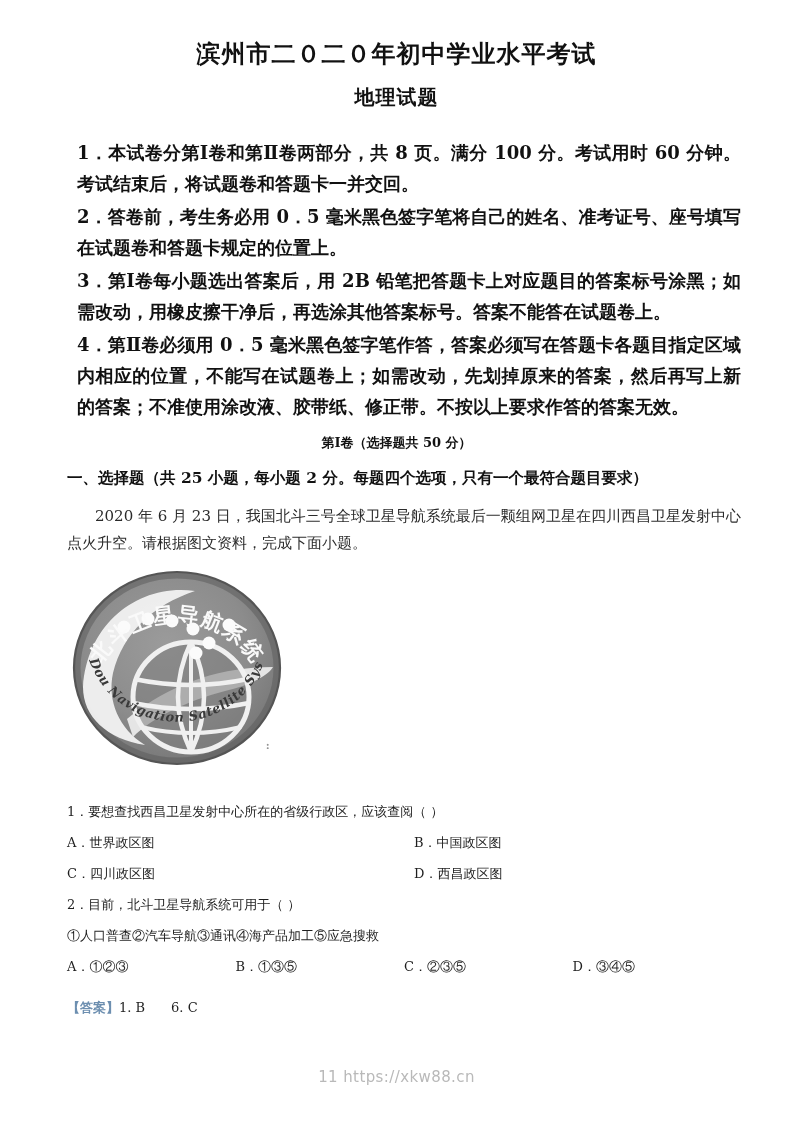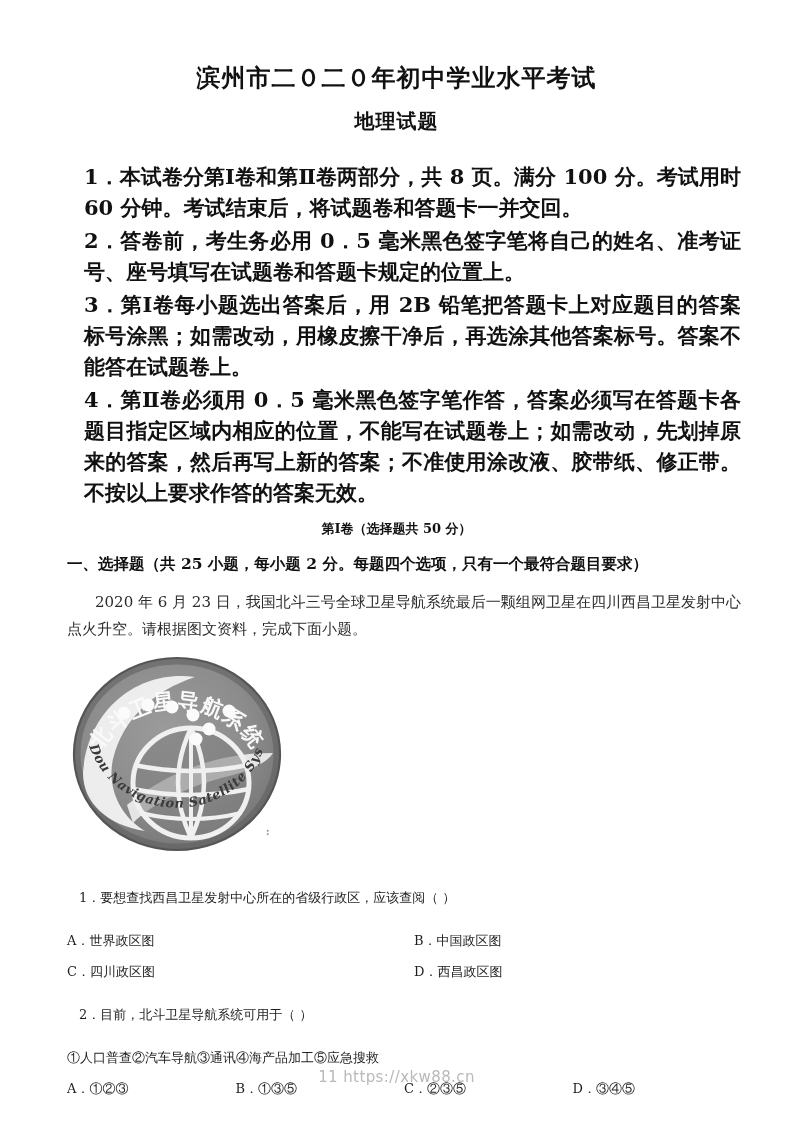--- a/index.html
+++ b/index.html
@@ -23,46 +23,46 @@
   }
 
   
   .doc-title {
     text-align: center;
     font-family: "DejaVu Serif", "Liberation Serif", serif;
     font-weight: bold;
     font-size: 24px;
     letter-spacing: 1px;
     margin: 0;
-    padding: 62px 0 0 0;
+    padding: 38px 0 0 0;
     color: #111;
   }
   .doc-subtitle {
     text-align: center;
     font-family: "DejaVu Serif", "Liberation Serif", serif;
     font-weight: bold;
     font-size: 20px;
     letter-spacing: 1px;
     margin: 0;
     padding: 14px 0 0 0;
     color: #111;
   }
 
   
   .instructions {
     margin: 26px 52px 0 67px;
   }
   .instr-item {
     font-family: "DejaVu Serif", "Liberation Serif", serif;
     font-weight: bold;
-    font-size: 21px;
+    font-size: 18px;
     line-height: 31px;
     color: #111;
     text-align: justify;
-    margin: 0 0 2px 17px;
+    margin: 0 0 2px 10px;
   }
 
   
   .section-center {
     text-align: center;
     font-family: "DejaVu Serif", "Liberation Serif", serif;
     font-weight: bold;
     font-size: 13px;
     line-height: 30px;
     margin: 6px 0 5px 0;
@@ -110,21 +110,21 @@
 
   
   .questions {
     margin: 22px 52px 0 67px;
   }
   .q-stem {
     font-family: "DejaVu Serif", "Liberation Serif", serif;
     font-size: 13px;
     line-height: 31px;
     color: #1e1e1e;
-    margin: 12px;
+    margin: 0;
   }
   .q-sub {
     font-family: "DejaVu Serif", "Liberation Serif", serif;
     font-size: 13px;
     line-height: 31px;
     color: #1e1e1e;
     margin: 0;
   }
   .opt-row-2 {
     display: flex;

